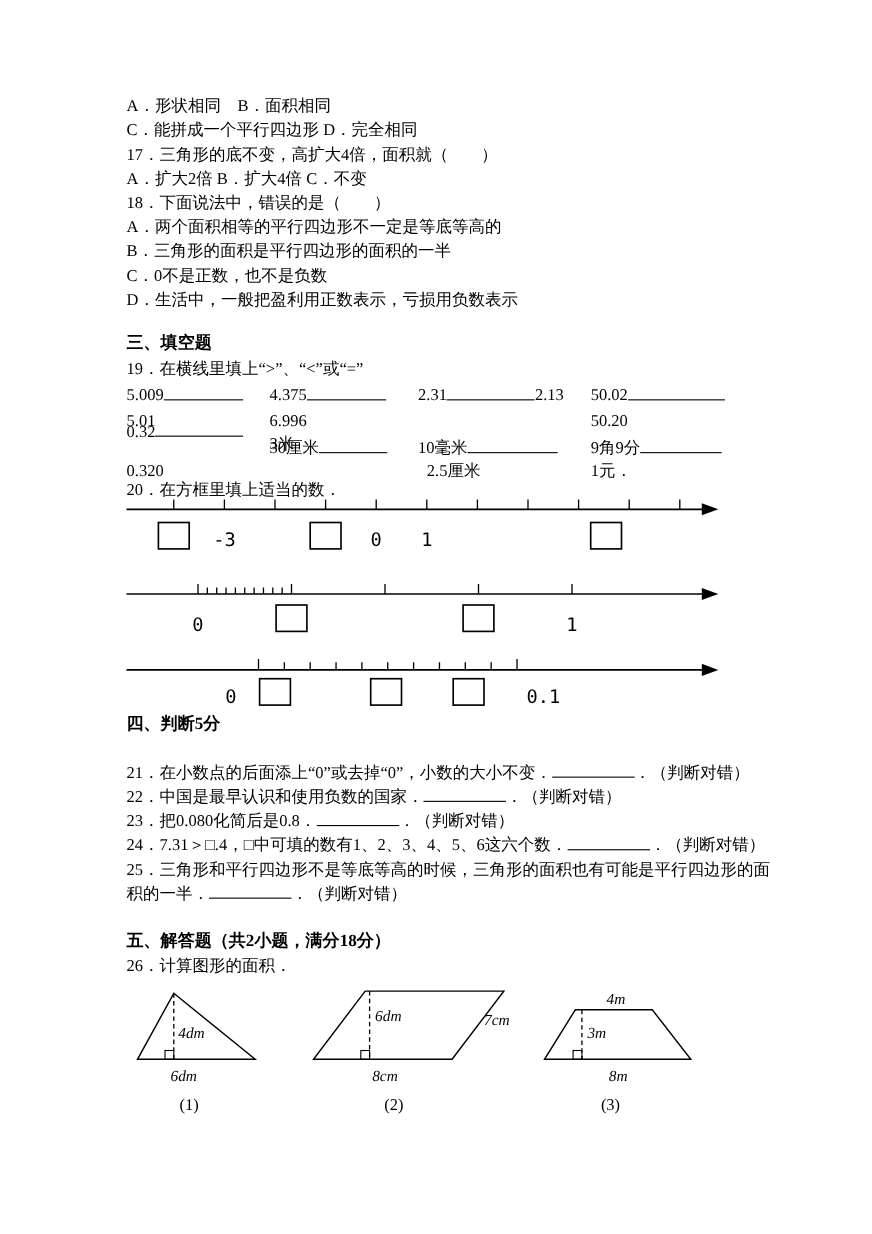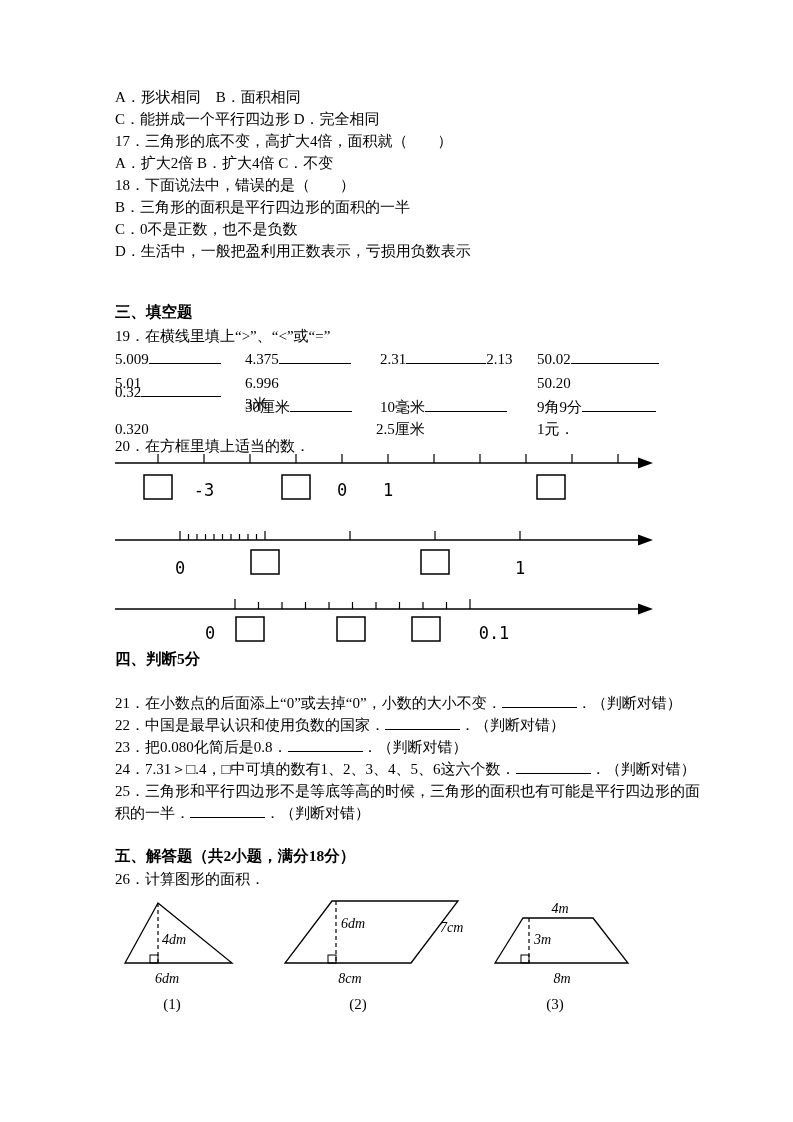--- a/index.html
+++ b/index.html
@@ -29,20 +29,21 @@
 <body>
 
 <div class="page">
 
   <div class="abs" style="left:115px; top:86px;">
     <div class="t-line">A．形状相同　B．面积相同</div>
     <div class="t-line">C．能拼成一个平行四边形 D．完全相同</div>
     <div class="t-line">17．三角形的底不变，高扩大4倍，面积就（　　）</div>
     <div class="t-line">A．扩大2倍 B．扩大4倍 C．不变</div>
     <div class="t-line">18．下面说法中，错误的是（　　）</div>
+    <div class="t-line">A．两个面积相等的平行四边形不一定是等底等高的</div>
     <div class="t-line">B．三角形的面积是平行四边形的面积的一半</div>
     <div class="t-line">C．0不是正数，也不是负数</div>
     <div class="t-line">D．生活中，一般把盈利用正数表示，亏损用负数表示</div>
   </div>
 
   <div class="abs sec-title" style="left:115px; top:301px;">三、填空题</div>
   <div class="abs t-line" style="left:115px; top:325px;">19．在横线里填上“&gt;”、“&lt;”或“=”</div>
 
   <div class="cell" style="left:115px; top:349px;"><span>5.009</span><span class="blank w72"></span></div>
   <div class="cell" style="left:245px; top:349px;"><span>4.375</span><span class="blank w72"></span></div>
@@ -53,21 +54,21 @@
   <div class="cell" style="left:245px; top:373px;"><span>6.996</span></div>
   <div class="cell" style="left:537px; top:373px;"><span>50.20</span></div>
 
   <div class="cell" style="left:115px; top:382px;"><span>0.32</span><span class="blank w80"></span></div>
   <div class="cell" style="left:245px; top:397px;"><span>30厘米</span><span class="blank w62"></span></div>
   <div class="cell" style="left:380px; top:397px;"><span>10毫米</span><span class="blank w82"></span></div>
   <div class="cell" style="left:537px; top:397px;"><span>9角9分</span><span class="blank w74"></span></div>
 
   <div class="cell" style="left:115px; top:419px;"><span>0.320</span></div>
   <div class="cell" style="left:245px; top:394px;"><span>3米</span></div>
-  <div class="cell" style="left:376px; top:419px;"><span>2.5厘米</span></div>
+  <div class="cell" style="left:388px; top:419px;"><span>2.5厘米</span></div>
   <div class="cell" style="left:537px; top:419px;"><span>1元．</span></div>
 
   <div class="abs t-line" style="left:115px; top:435px;">20．在方框里填上适当的数．</div>
 
   <svg class="abs" style="left:110px; top:449px;" width="545" height="62" viewBox="0 0 545 62">
     <line class="stroke" x1="5" y1="14" x2="531" y2="14" stroke-width="1.5"></line>
     <path d="M543,14 L528,8.5 L528,19.5 Z" fill="#000"></path>
     <g class="stroke" stroke-width="1.2">
       <line x1="48" y1="5" x2="48" y2="14"></line>
         <line x1="94" y1="5" x2="94" y2="14"></line>

